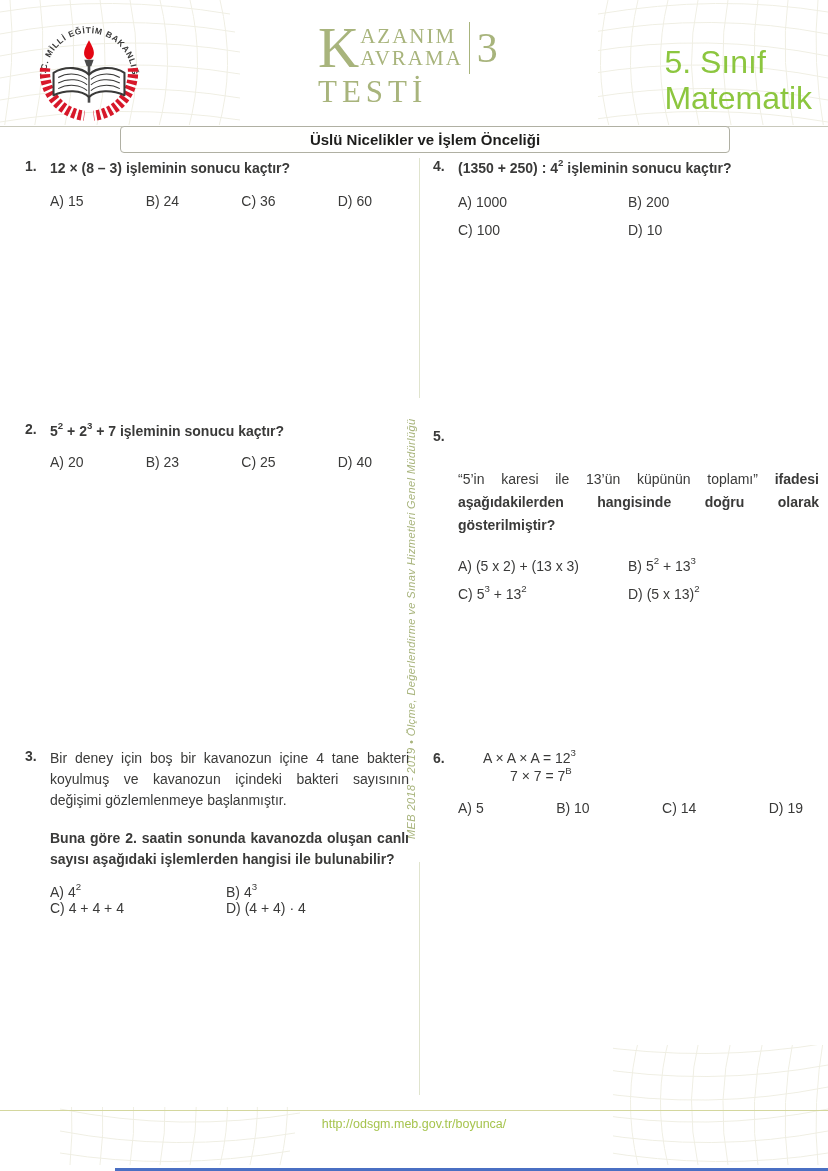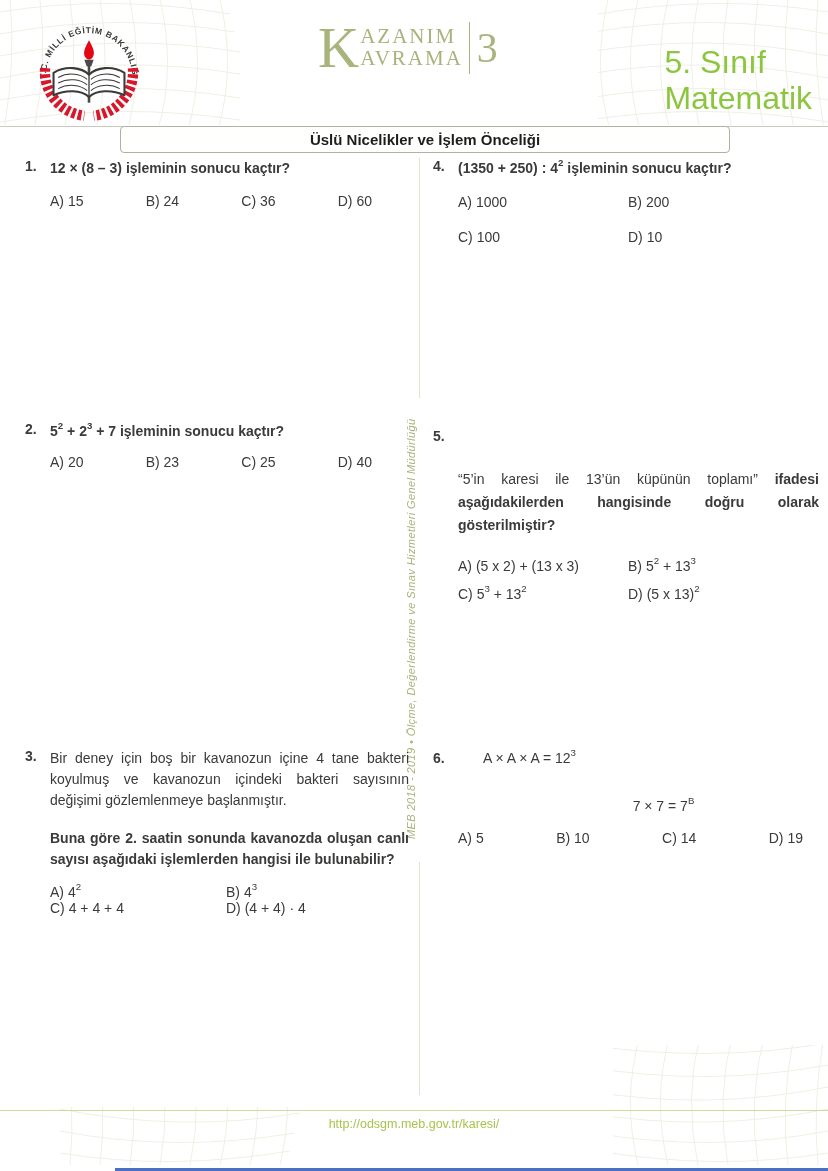--- a/index.html
+++ b/index.html
@@ -63,29 +63,29 @@
   #q1 .opts-row { margin-top:14px; width:322px; }
 
   #q2 { left:25px; top:421px; width:375px; }
   #q2 .opts-row { margin-top:12px; width:322px; }
 
   #q3 { left:25px; top:748px; width:384px; }
   #q3 .stem { text-align:justify; }
   #q3 .opts-grid { grid-template-columns:176px auto; margin-top:14px; }
 
   #q4 { left:433px; top:158px; width:384px; }
-  #q4 .opts-grid { grid-template-columns:170px auto; row-gap:19px; margin-top:15px; }
+  #q4 .opts-grid { grid-template-columns:170px auto; row-gap:12px; margin-top:15px; }
 
   #q5 { left:433px; top:428px; width:386px; }
   #q5 .stem-mixed { line-height:23px; text-align:justify;margin-top:40px; }
   #q5 .opts-grid { grid-template-columns:170px auto; row-gap:12px; margin-top:21px; }
 
   #q6 { left:433px; top:750px; width:384px; }
   .eq1 { margin-left:25px; }
-  .eq2 { margin-left:52px; margin-top:32px;text-align:center; }
+  .eq2 { margin-left:52px; margin-top:2px; }
   #q6 .stem { margin-top:21px; }
   #q6 .opts-row { margin-top:16px; width:345px; }
 
   
   .footer-line { position:absolute; left:0; top:1110px; width:828px; height:1px; background:#d4d79e; }
   .footer-url { position:absolute; left:0; top:1117px; width:828px; text-align:center;
                 color:#a6c44e; font-size:12.5px; }
   .bottom-bar { position:absolute; left:115px; bottom:0; width:713px; height:3px; background:#4a6fc3; }
 </style>
 </head>
@@ -158,20 +158,21 @@
   <div class="kk-logo">
     <div class="kk-row">
       <span class="kk-k">K</span>
       <span class="kk-lines">
         <span>AZANIM</span>
         <span>AVRAMA</span>
       </span>
       <span class="kk-divider"></span>
       <span class="kk-3">3</span>
     </div>
+    <div class="kk-testi">TESTİ</div>
   </div>
 
   <div class="grade-box">
     <div>5. Sınıf</div>
     <div>Matematik</div>
   </div>
 </div>
 
 
 <div class="topic-line"></div>
@@ -264,17 +265,17 @@
       <span>A) 5</span>
       <span>B) 10</span>
       <span>C) 14</span>
       <span>D) 19</span>
     </div>
   </div>
 </div>
 
 
 <div class="footer-line"></div>
-<div class="footer-url">http://odsgm.meb.gov.tr/karesi/</div>
+<div class="footer-url">http://odsgm.meb.gov.tr/boyunca/</div>
 <div class="bottom-bar"></div>
 
 
 
 
 </body></html>

